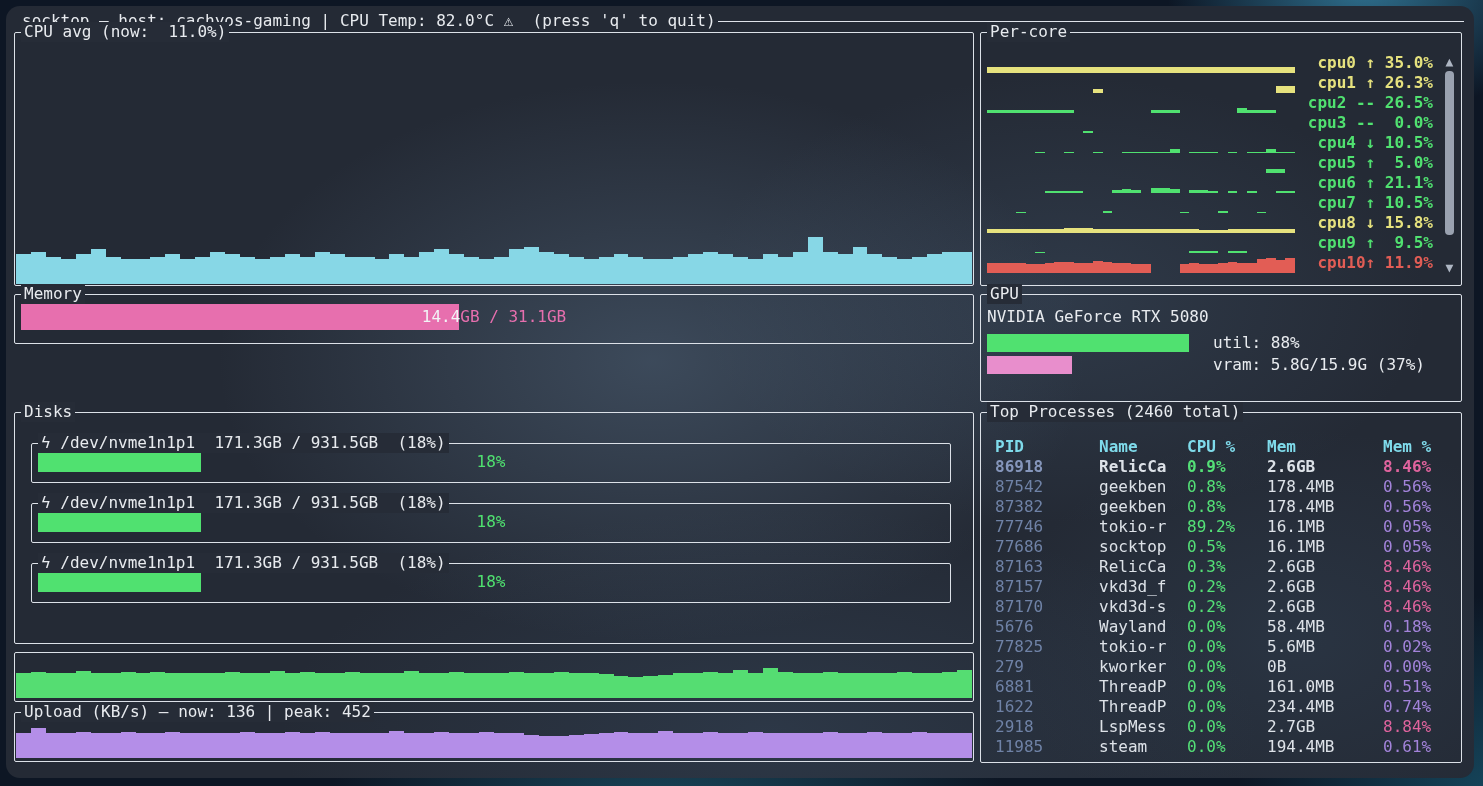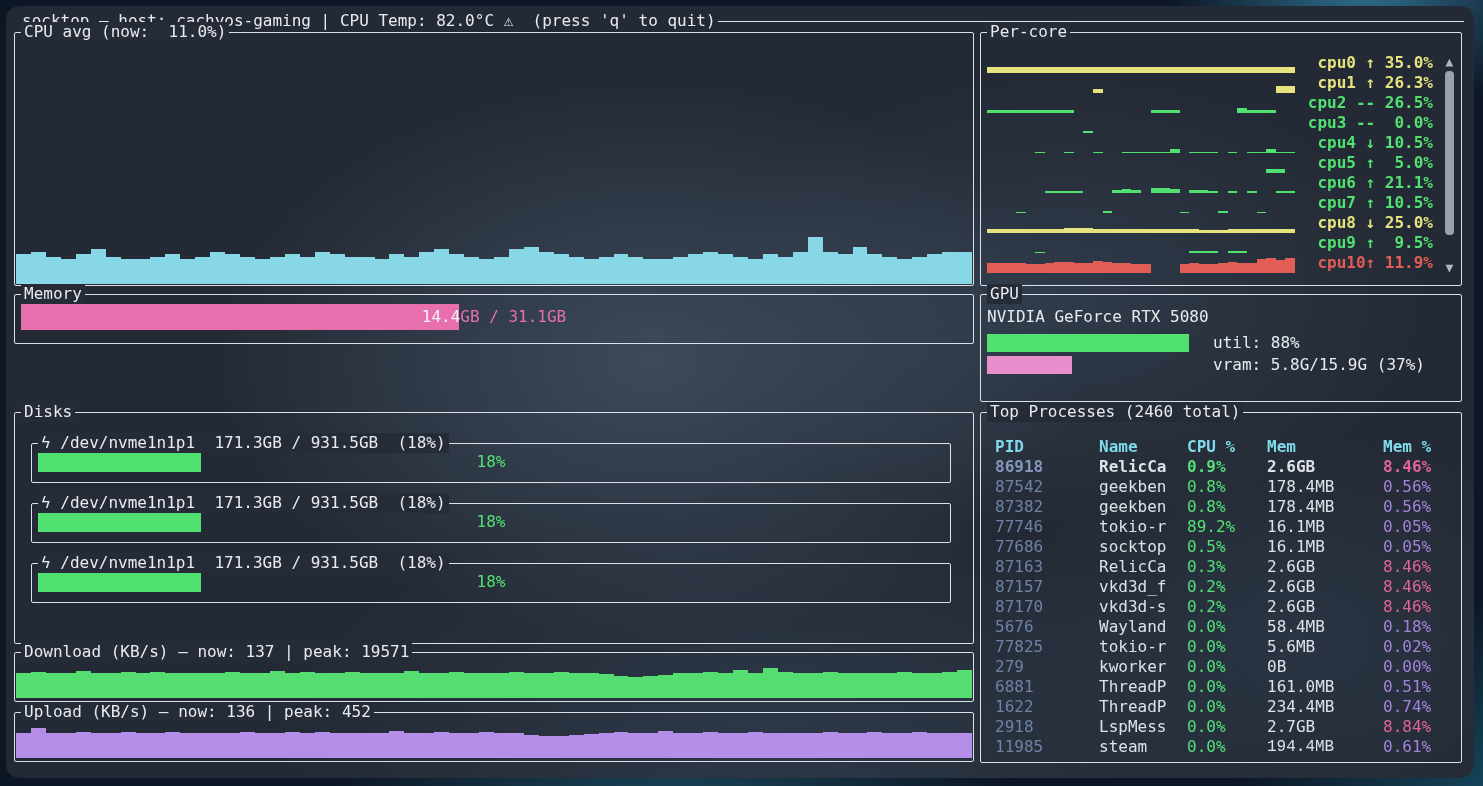--- a/index.html
+++ b/index.html
@@ -479,21 +479,21 @@
             <div class="sbar" style="height: 18%; background: rgb(230, 226, 126);"></div>
             <div class="sbar" style="height: 19%; background: rgb(230, 226, 126);"></div>
             <div class="sbar" style="height: 22%; background: rgb(230, 226, 126);"></div>
             <div class="sbar" style="height: 20%; background: rgb(230, 226, 126);"></div>
             <div class="sbar" style="height: 20%; background: rgb(230, 226, 126);"></div>
             <div class="sbar" style="height: 21%; background: rgb(230, 226, 126);"></div>
             <div class="sbar" style="height: 22%; background: rgb(230, 226, 126);"></div>
             <div class="sbar" style="height: 24%; background: rgb(230, 226, 126);"></div>
             <div class="sbar" style="height: 25%; background: rgb(230, 226, 126);"></div>
           </div>
-          <span class="core-label" style="color: rgb(230, 226, 126);">cpu8 ↓ 25.0%</span>
+          <span class="core-label" style="color: rgb(230, 226, 126);">cpu8 ↓ 15.8%</span>
         </div>
         <div class="core-row">
           <div class="spark cspark">
             <div class="sbar" style="height: 0%; background: rgb(80, 225, 112);"></div>
             <div class="sbar" style="height: 0%; background: rgb(80, 225, 112);"></div>
             <div class="sbar" style="height: 0%; background: rgb(80, 225, 112);"></div>
             <div class="sbar" style="height: 0%; background: rgb(80, 225, 112);"></div>
             <div class="sbar" style="height: 0%; background: rgb(80, 225, 112);"></div>
             <div class="sbar" style="height: 8%; background: rgb(80, 225, 112);"></div>
             <div class="sbar" style="height: 0%; background: rgb(80, 225, 112);"></div>
@@ -636,26 +636,25 @@
         <div class="prow"><span class="pc c-pid" style="color: rgb(111, 130, 166);">77686</span><span class="pc c-name" style="color: rgb(221, 226, 232);">socktop</span><span class="pc c-cpu" style="color: rgb(84, 224, 119);">0.5%</span><span class="pc c-mem" style="color: rgb(221, 226, 232);">16.1MB</span><span class="pc c-memp" style="color: rgb(163, 131, 218);">0.05%</span></div>
         <div class="prow"><span class="pc c-pid" style="color: rgb(111, 130, 166);">87163</span><span class="pc c-name" style="color: rgb(221, 226, 232);">RelicCa</span><span class="pc c-cpu" style="color: rgb(84, 224, 119);">0.3%</span><span class="pc c-mem" style="color: rgb(221, 226, 232);">2.6GB</span><span class="pc c-memp" style="color: rgb(224, 99, 158);">8.46%</span></div>
         <div class="prow"><span class="pc c-pid" style="color: rgb(111, 130, 166);">87157</span><span class="pc c-name" style="color: rgb(221, 226, 232);">vkd3d_f</span><span class="pc c-cpu" style="color: rgb(84, 224, 119);">0.2%</span><span class="pc c-mem" style="color: rgb(221, 226, 232);">2.6GB</span><span class="pc c-memp" style="color: rgb(224, 99, 158);">8.46%</span></div>
         <div class="prow"><span class="pc c-pid" style="color: rgb(111, 130, 166);">87170</span><span class="pc c-name" style="color: rgb(221, 226, 232);">vkd3d-s</span><span class="pc c-cpu" style="color: rgb(84, 224, 119);">0.2%</span><span class="pc c-mem" style="color: rgb(221, 226, 232);">2.6GB</span><span class="pc c-memp" style="color: rgb(224, 99, 158);">8.46%</span></div>
         <div class="prow"><span class="pc c-pid" style="color: rgb(111, 130, 166);">5676</span><span class="pc c-name" style="color: rgb(221, 226, 232);">Wayland</span><span class="pc c-cpu" style="color: rgb(84, 224, 119);">0.0%</span><span class="pc c-mem" style="color: rgb(221, 226, 232);">58.4MB</span><span class="pc c-memp" style="color: rgb(163, 131, 218);">0.18%</span></div>
         <div class="prow"><span class="pc c-pid" style="color: rgb(111, 130, 166);">77825</span><span class="pc c-name" style="color: rgb(221, 226, 232);">tokio-r</span><span class="pc c-cpu" style="color: rgb(84, 224, 119);">0.0%</span><span class="pc c-mem" style="color: rgb(221, 226, 232);">5.6MB</span><span class="pc c-memp" style="color: rgb(163, 131, 218);">0.02%</span></div>
         <div class="prow"><span class="pc c-pid" style="color: rgb(111, 130, 166);">279</span><span class="pc c-name" style="color: rgb(221, 226, 232);">kworker</span><span class="pc c-cpu" style="color: rgb(84, 224, 119);">0.0%</span><span class="pc c-mem" style="color: rgb(221, 226, 232);">0B</span><span class="pc c-memp" style="color: rgb(163, 131, 218);">0.00%</span></div>
         <div class="prow"><span class="pc c-pid" style="color: rgb(111, 130, 166);">6881</span><span class="pc c-name" style="color: rgb(221, 226, 232);">ThreadP</span><span class="pc c-cpu" style="color: rgb(84, 224, 119);">0.0%</span><span class="pc c-mem" style="color: rgb(221, 226, 232);">161.0MB</span><span class="pc c-memp" style="color: rgb(163, 131, 218);">0.51%</span></div>
         <div class="prow"><span class="pc c-pid" style="color: rgb(111, 130, 166);">1622</span><span class="pc c-name" style="color: rgb(221, 226, 232);">ThreadP</span><span class="pc c-cpu" style="color: rgb(84, 224, 119);">0.0%</span><span class="pc c-mem" style="color: rgb(221, 226, 232);">234.4MB</span><span class="pc c-memp" style="color: rgb(163, 131, 218);">0.74%</span></div>
         <div class="prow"><span class="pc c-pid" style="color: rgb(111, 130, 166);">2918</span><span class="pc c-name" style="color: rgb(221, 226, 232);">LspMess</span><span class="pc c-cpu" style="color: rgb(84, 224, 119);">0.0%</span><span class="pc c-mem" style="color: rgb(221, 226, 232);">2.7GB</span><span class="pc c-memp" style="color: rgb(224, 99, 158);">8.84%</span></div>
-        <div class="prow"><span class="pc c-pid" style="color: rgb(111, 130, 166);">11985</span><span class="pc c-name" style="color: rgb(221, 226, 232);">steam</span><span class="pc c-cpu" style="color: rgb(84, 224, 119);">0.0%</span><span class="pc c-mem" style="color: rgb(221, 226, 232); font-family: Liberation Mono, monospace;">194.4MB</span><span class="pc c-memp" style="color: rgb(163, 131, 218);">0.61%</span></div>
+        <div class="prow"><span class="pc c-pid" style="color: rgb(111, 130, 166);">11985</span><span class="pc c-name" style="color: rgb(221, 226, 232);">steam</span><span class="pc c-cpu" style="color: rgb(84, 224, 119);">0.0%</span><span class="pc c-mem" style="color: rgb(221, 226, 232);">194.4MB</span><span class="pc c-memp" style="color: rgb(163, 131, 218);">0.61%</span></div>
       </div>
   </div>
 
   <div class="panel" style="left:8px; top:646px; width:960px; height:50px;">
-    <span class="ptitle">Download (KB/s) — now: 137 | peak: 19571</span>
     <div class="spark" style="position:absolute; left:1px; right:1px; bottom:3px; height:30px;">
         <div class="sbar" style="height: 84%; background: rgb(85, 221, 114);"></div>
         <div class="sbar" style="height: 88%; background: rgb(85, 221, 114);"></div>
         <div class="sbar" style="height: 84%; background: rgb(85, 221, 114);"></div>
         <div class="sbar" style="height: 83%; background: rgb(85, 221, 114);"></div>
         <div class="sbar" style="height: 90%; background: rgb(85, 221, 114);"></div>
         <div class="sbar" style="height: 84%; background: rgb(85, 221, 114);"></div>
         <div class="sbar" style="height: 83%; background: rgb(85, 221, 114);"></div>
         <div class="sbar" style="height: 86%; background: rgb(85, 221, 114);"></div>
         <div class="sbar" style="height: 83%; background: rgb(85, 221, 114);"></div>

